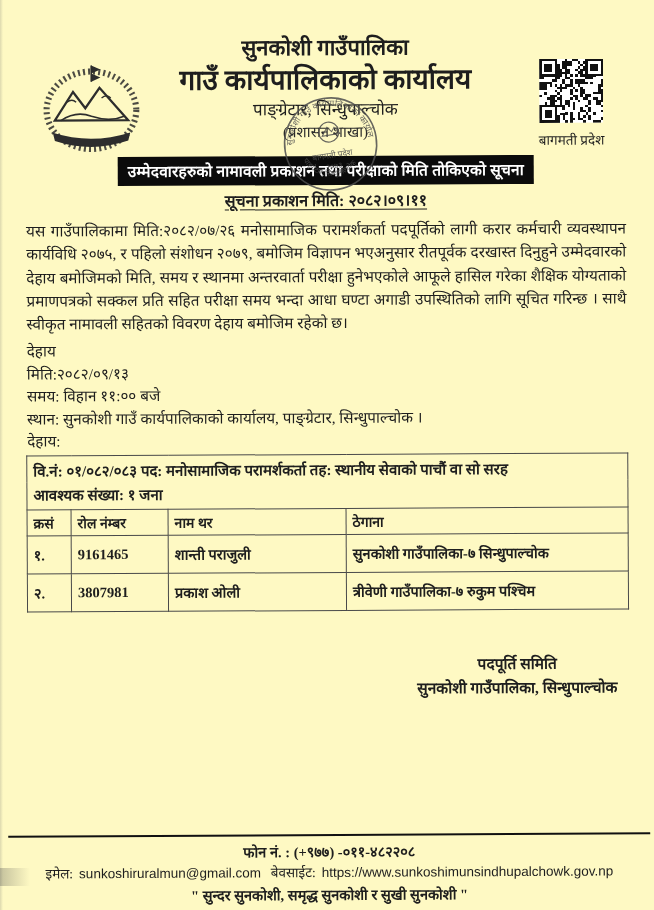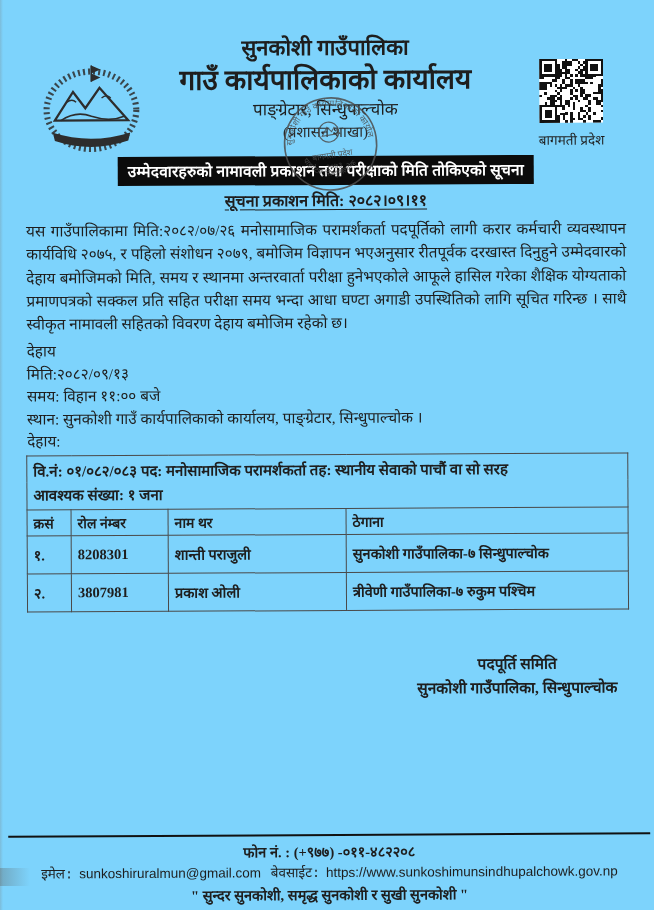--- a/index.html
+++ b/index.html
@@ -1,18 +1,18 @@
 <!DOCTYPE html>
 <html><head>
 <meta charset="utf-8">
 <style>
   html,body{margin:0;padding:0;background:#e9e9e7;}
   .page{
     position:relative;width:654px;height:910px;margin:0 auto;
-    background:#7dd3fc;overflow:hidden;color:#1e1e1e;
+    background:#fef9c3;overflow:hidden;color:#1e1e1e;
     font-family:"Liberation Serif","DejaVu Serif",serif;
   }
   .tilt{position:absolute;inset:0;transform:rotate(-0.3deg);transform-origin:50% 45%;}
   .edge-shade{position:absolute;left:0;top:0;width:3px;height:100%;
     background:linear-gradient(to right,rgba(120,120,115,.25),rgba(120,120,115,0));}
   .scan-artifact{position:absolute;left:0;top:868px;width:30px;height:18px;
     background:linear-gradient(to right,rgba(90,90,85,.35),rgba(90,90,85,0));}
 
   
   .header{position:relative;text-align:center;padding-top:34px;}
@@ -55,21 +55,21 @@
   
   .signature{margin:42px 38px 0 0;float:right;text-align:center;
     font-size:15.5px;line-height:24px;font-weight:bold;}
 
   
   .footer{position:absolute;left:0;top:834px;width:654px;text-align:center;}
   .foot-rule{border:0;border-top:2px solid #111;margin:0 6px 5px;}
   .phone{font-size:14.5px;font-weight:bold;}
   .mailline{font-size:13.5px;margin-top:2px;
     font-family:"Liberation Sans","DejaVu Sans",sans-serif;}
-  .mailline .dev{font-family:Liberation Mono, monospace;margin-top:40px;}
+  .mailline .dev{font-family:Liberation Serif, serif;margin-top:40px;}
   .mailline span{margin:0 3px;}
   .slogan{font-size:14.5px;font-weight:bold;margin-top:3px;}
 </style>
 </head>
 <body>
 
 <div class="page">
   <div class="edge-shade"></div>
   <div class="scan-artifact"></div>
 
@@ -449,21 +449,21 @@
           <td colspan="4">आवश्यक संख्या: १ जना</td>
         </tr>
         <tr class="cols">
           <th>क्रसं</th>
           <th>रोल नंम्बर</th>
           <th>नाम थर</th>
           <th>ठेगाना</th>
         </tr>
         <tr class="cand">
           <td class="sn">१.</td>
-          <td>8208301</td>
+          <td>9161465</td>
           <td>शान्ती पराजुली</td>
           <td>सुनकोशी गाउँपालिका-७ सिन्धुपाल्चोक</td>
         </tr>
         <tr class="cand">
           <td class="sn">२.</td>
           <td>3807981</td>
           <td>प्रकाश ओली</td>
           <td>त्रीवेणी गाउँपालिका-७ रुकुम पश्चिम</td>
         </tr>
       </tbody>

